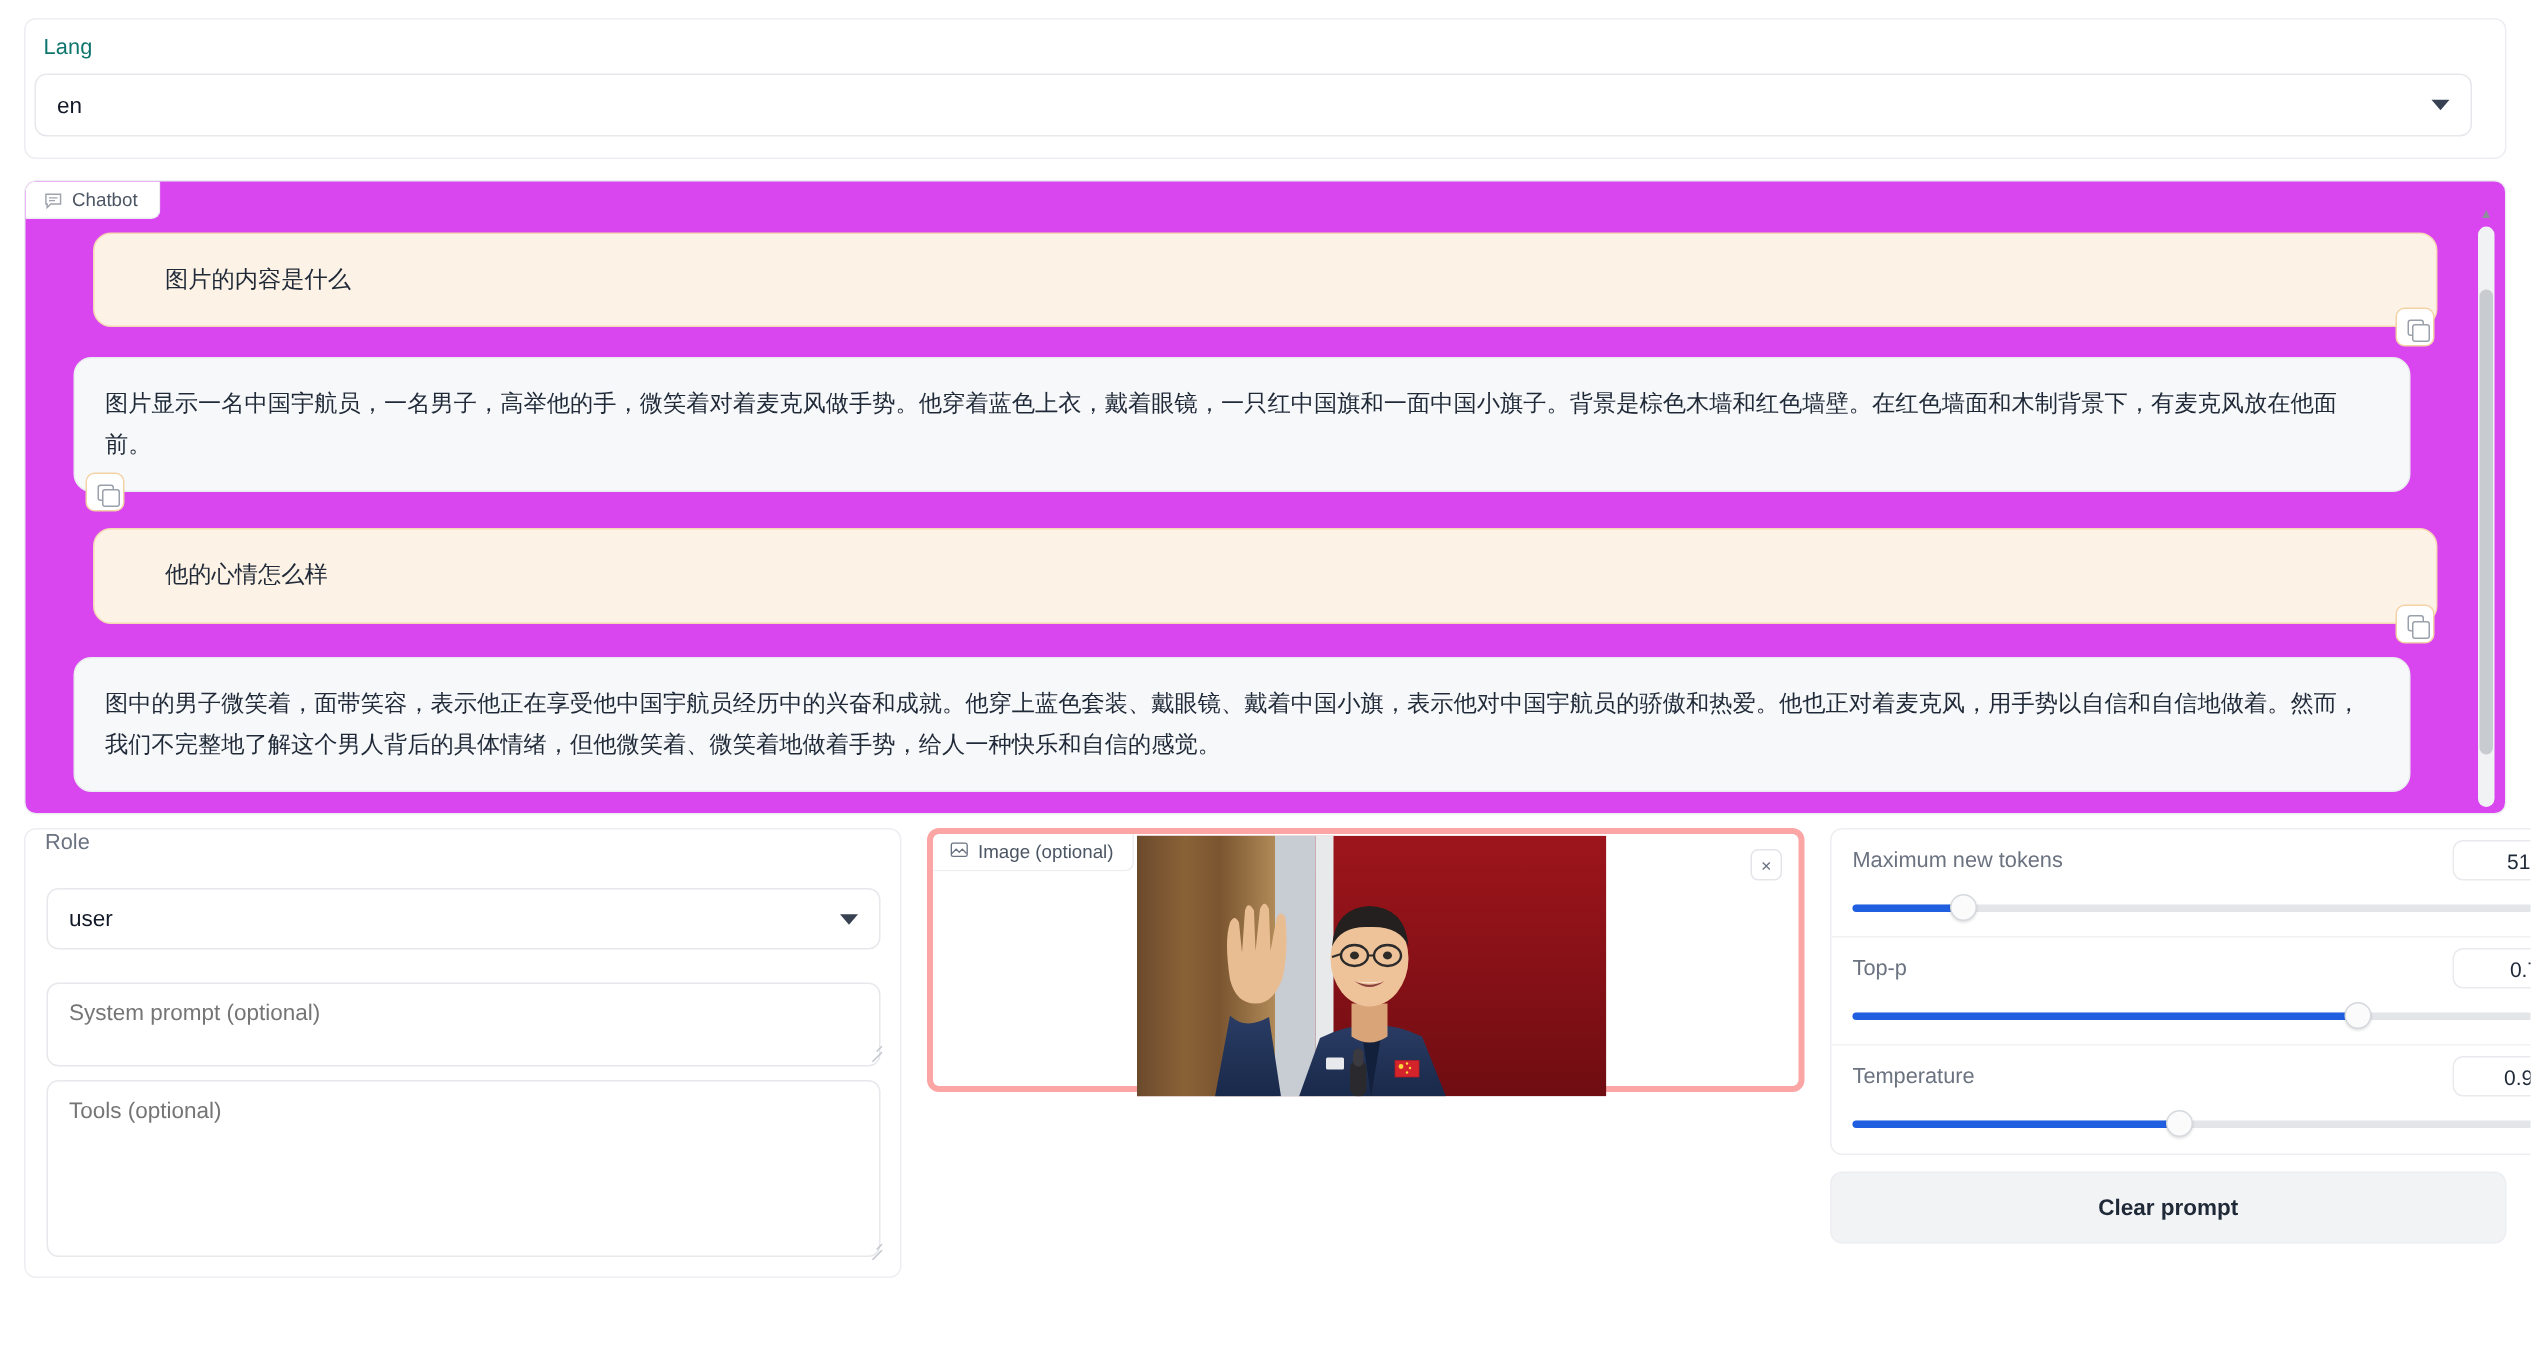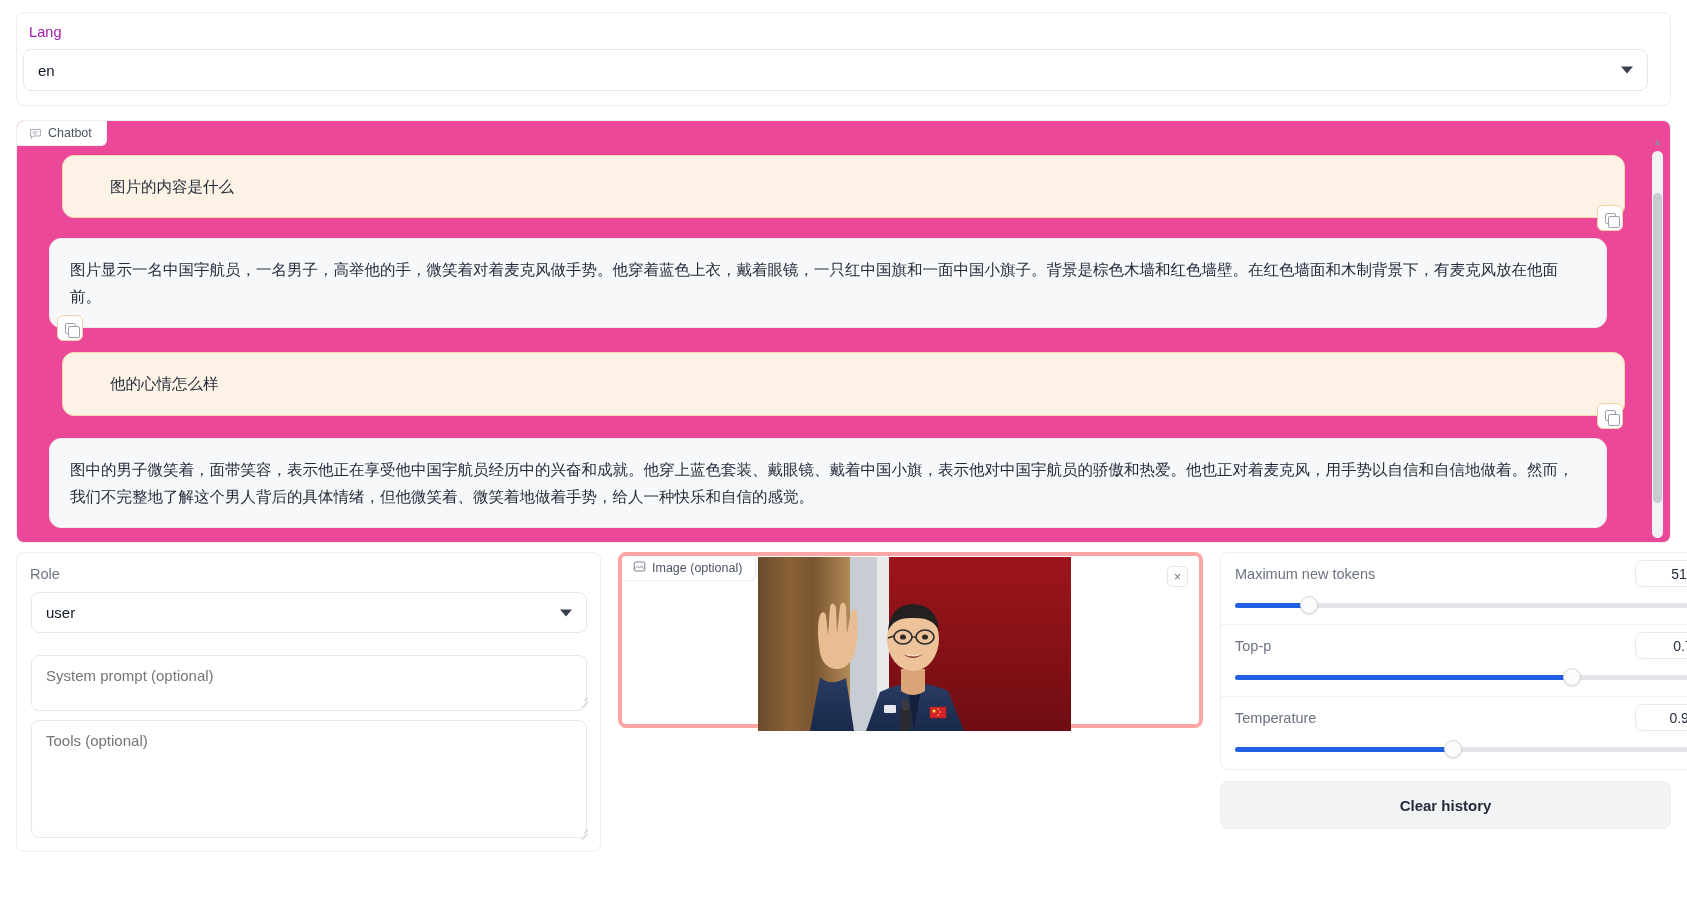--- a/index.html
+++ b/index.html
@@ -15,38 +15,38 @@
 
   
   .lang-card {
     position: absolute; left: 16px; top: 12px; width: 1655px; height: 94px;
     background: #ffffff;
     border: 1px solid #eceef1;
     border-radius: 8px;
   }
   .lang-label {
     position: absolute; left: 12px; top: 11px;
-    font-size: 14.5px; color: #a21caf; letter-spacing: .1px;
+    font-size: 14.5px; color: #0f766e; letter-spacing: .1px;
   }
   .lang-select {
     position: absolute; left: 6px; top: 36px; width: 1625px; height: 42px;
     background: #ffffff; border: 1px solid #e6e8eb; border-radius: 8px;
     display: flex; align-items: center; padding: 0 14px;
     font-size: 15px; color: #111827;
   }
   .lang-select .caret {
     position: absolute; right: 14px; top: 50%; transform: translateY(-50%);
     width: 0; height: 0; border-left: 6px solid transparent;
     border-right: 6px solid transparent; border-top: 7px solid #374151;
   }
 
   
   .chat-card {
     position: absolute; left: 16px; top: 120px; width: 1655px; height: 423px;
-    border: 1px solid #eceef1; border-radius: 8px; background: #ec4899;
+    border: 1px solid #eceef1; border-radius: 8px; background: #d946ef;
     overflow: hidden;
   }
   .chat-tab {
     position: absolute; left: 0px; top: 0px; height: 25px;
     display: flex; align-items: center; gap: 6px;
     padding: 0 14px 0 12px;
     border-right: 1px solid #eceef1; border-bottom: 1px solid #eceef1;
     border-bottom-right-radius: 6px;
     font-size: 12.5px; color: #4b5563; background: #fff;
   }
@@ -103,21 +103,21 @@
   }
   .chat-arrow.up { top: -16px; }
   .chat-arrow.dn { bottom: -16px; }
 
   
   .left-card {
     position: absolute; left: 16px; top: 552px; width: 585px; height: 300px;
     border: 1px solid #eceef1; border-radius: 8px; background: #fff;
   }
   .lbl { font-size: 14.5px; color: #6b7280; }
-  .role-label { position: absolute; left: 13px; top: 13px; }
+  .role-label { position: absolute; left: 13px; top: 1px; }
   .role-select {
     position: absolute; left: 14px; top: 39px; width: 556px; height: 41px;
     border: 1px solid #e6e8eb; border-radius: 8px; background: #fff;
     display: flex; align-items: center; padding: 0 14px;
     font-size: 15px; color: #111827;
   }
   .role-select .caret {
     position: absolute; right: 14px; top: 50%; transform: translateY(-50%);
     width: 0; height: 0; border-left: 6px solid transparent;
     border-right: 6px solid transparent; border-top: 7px solid #374151;
@@ -357,15 +357,15 @@
     <div class="srow">
       <div class="sname">Temperature</div>
       <div class="sval">0.95</div>
       <div class="srail">
         <div class="sfill" style="width:44%"></div>
         <div class="sknob" style="left:calc(44% - 9px)"></div>
       </div>
     </div>
   </div>
 
-  <div class="clear-btn">Clear history</div>
+  <div class="clear-btn">Clear prompt</div>
 
 </div>
 
 </body></html>

